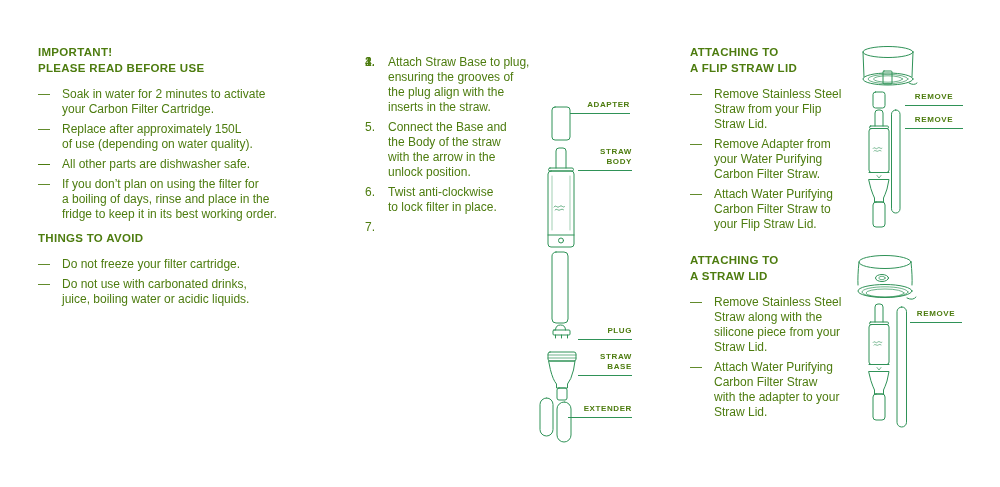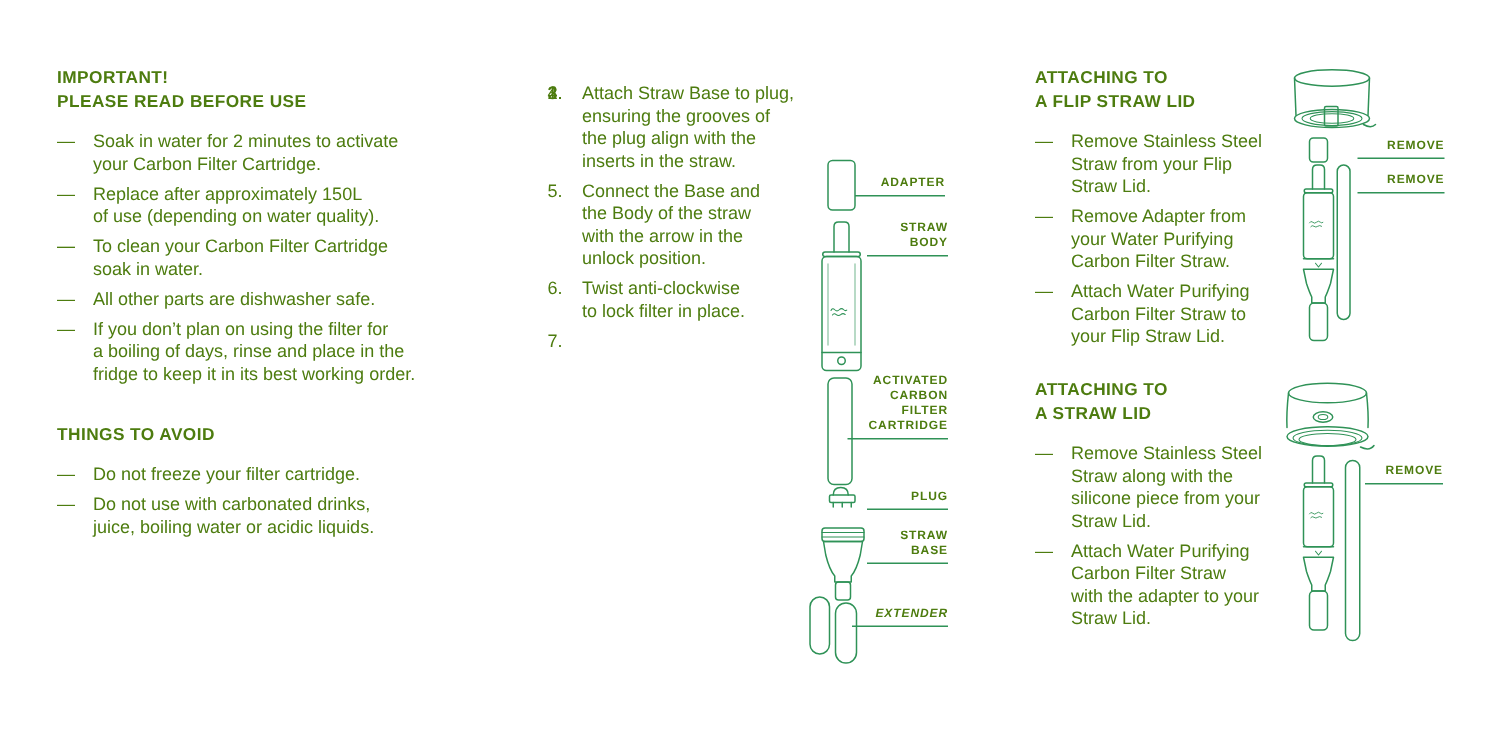--- a/index.html
+++ b/index.html
@@ -29,34 +29,34 @@
   .body-text { font-size: 12px; line-height: 15px; }
   .bullets { list-style: none; margin: 11px 0 0 0; padding: 0; }
   .bullets li { position: relative; padding-left: 24px; }
   .bullets li + li { margin-top: 5px; }
   .bullets .dash { position: absolute; left: 0; top: 0; }
   .steps { list-style: none; margin: 11px 0 0 0; padding: 0; }
   .steps li { position: relative; padding-left: 23px; }
   .steps li + li { margin-top: 5px; }
   .steps .num { position: absolute; left: 0; top: 0; }
   .pre { white-space: pre-line; }
-  .sub-heading { margin-top: 25px; }
+  .sub-heading { margin-top: 8px; }
   .sub-heading + .bullets { margin-top: 11px; }
   .dlabel {
     position: absolute;
     font-size: 8px;
     font-weight: bold;
     letter-spacing: 0.6px;
     line-height: 10px;
     text-align: right;
     border-bottom: 1px solid #2f9257;
     padding-bottom: 3px;
     white-space: pre-line;
   }
-  .rlabel { }
+  .rlabel { text-align: center; }
   .diagram { position: absolute; }
   .diagram path, .diagram rect, .diagram ellipse, .diagram circle, .diagram line {
     fill: none;
     stroke: #2f9257;
     stroke-width: 1;
     stroke-linecap: round;
     stroke-linejoin: round;
   }
   .diagram .thin { stroke-width: 0.7; }
   .diagram .faint { stroke-opacity: 0.45; }
@@ -68,22 +68,21 @@
 
   <section class="col col-left body-text">
     <h2 class="heading">IMPORTANT!
 PLEASE READ BEFORE USE</h2>
     <ul class="bullets">
       <li><span class="dash">—</span><span class="pre">Soak in water for 2 minutes to activate
 your Carbon Filter Cartridge.</span></li>
       <li><span class="dash">—</span><span class="pre">Replace after approximately 150L
 of use (depending on water quality).</span></li>
       <li><span class="dash">—</span></li>
-      <li><span class="dash">—</span><span class="pre">To clean your Carbon Filter Cartridge
-soak in water.</span></li>
+      <li><span class="dash">—</span></li>
       <li><span class="dash">—</span><span class="pre">All other parts are dishwasher safe.</span></li>
       <li><span class="dash">—</span><span class="pre">If you don’t plan on using the filter for
 a boiling of days, rinse and place in the
 fridge to keep it in its best working order.</span></li>
     </ul>
     <h2 class="heading sub-heading">THINGS TO AVOID</h2>
     <ul class="bullets">
       <li><span class="dash">—</span><span class="pre">Do not freeze your filter cartridge.</span></li>
       <li><span class="dash">—</span><span class="pre">Do not use with carbonated drinks,
 juice, boiling water or acidic liquids.</span></li>
@@ -129,31 +128,27 @@
 
     <rect x="10" y="252" width="28" height="9" rx="2"></rect>
     <path class="thin" d="M10,255 H38 M10,258 H38"></path>
     <path d="M11,261 H37 L35.5,270 Q33,280 29.5,284 L29.5,288 H18.5 L18.5,284 Q15,280 12.5,270 Z"></path>
     <rect x="19" y="288" width="10" height="12" rx="2"></rect>
 
     <rect x="2" y="298" width="13" height="38" rx="6.5"></rect>
     <rect x="19" y="302" width="14" height="40" rx="7"></rect>
   </svg>
 
-  <div class="dlabel" style="left:570px; top:117px; width:60px;">ADAPTER</div>
+  <div class="dlabel" style="left:570px; top:100px; width:60px;">ADAPTER</div>
   <div class="dlabel" style="left:578px; top:147px; width:54px;">STRAW
 BODY</div>
-  <div class="dlabel" style="left:565px; top:249px; width:67px;">ACTIVATED
-CARBON
-FILTER
-CARTRIDGE</div>
   <div class="dlabel" style="left:578px; top:326px; width:54px;">PLUG</div>
   <div class="dlabel" style="left:578px; top:352px; width:54px;">STRAW
 BASE</div>
-  <div class="dlabel" style="left:568px; top:404px; width:64px;font-style:italic;">EXTENDER</div>
+  <div class="dlabel" style="left:568px; top:404px; width:64px;">EXTENDER</div>
 
   <section class="col col-right1 body-text">
     <h2 class="heading">ATTACHING TO
 A FLIP STRAW LID</h2>
     <ul class="bullets">
       <li><span class="dash">—</span><span class="pre">Remove Stainless Steel
 Straw from your Flip
 Straw Lid.</span></li>
       <li><span class="dash">—</span><span class="pre">Remove Adapter from
 your Water Purifying

